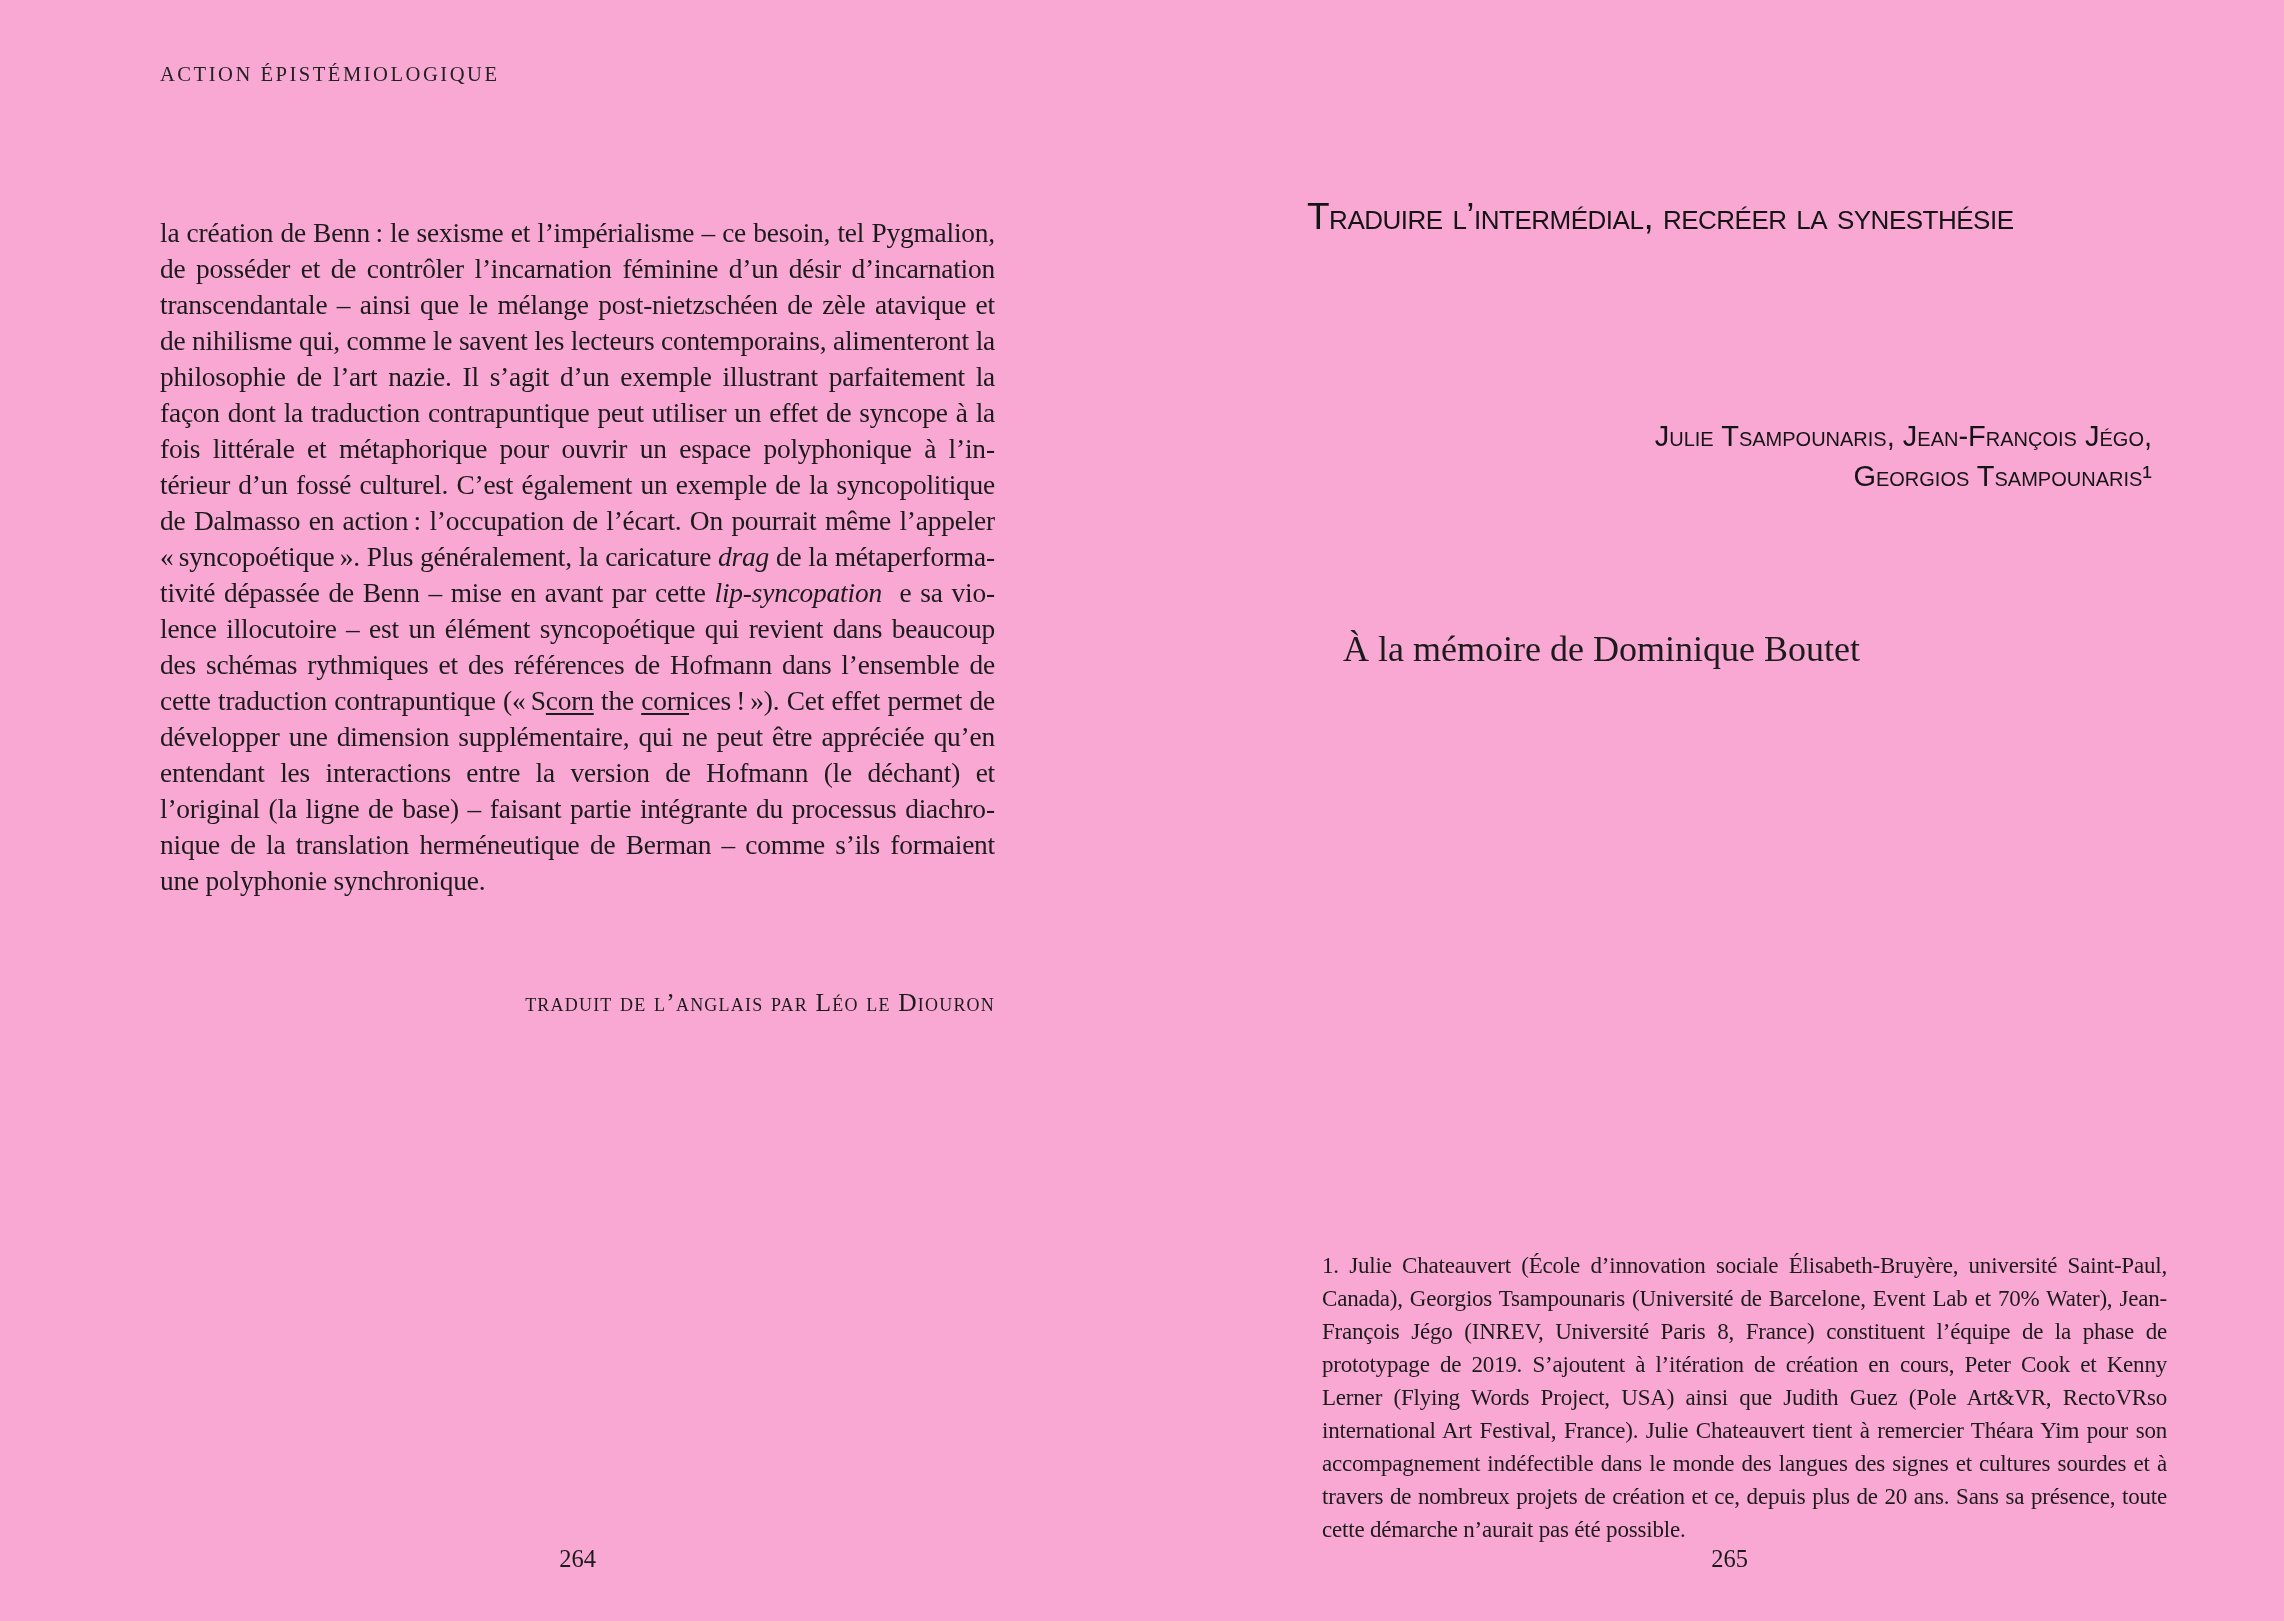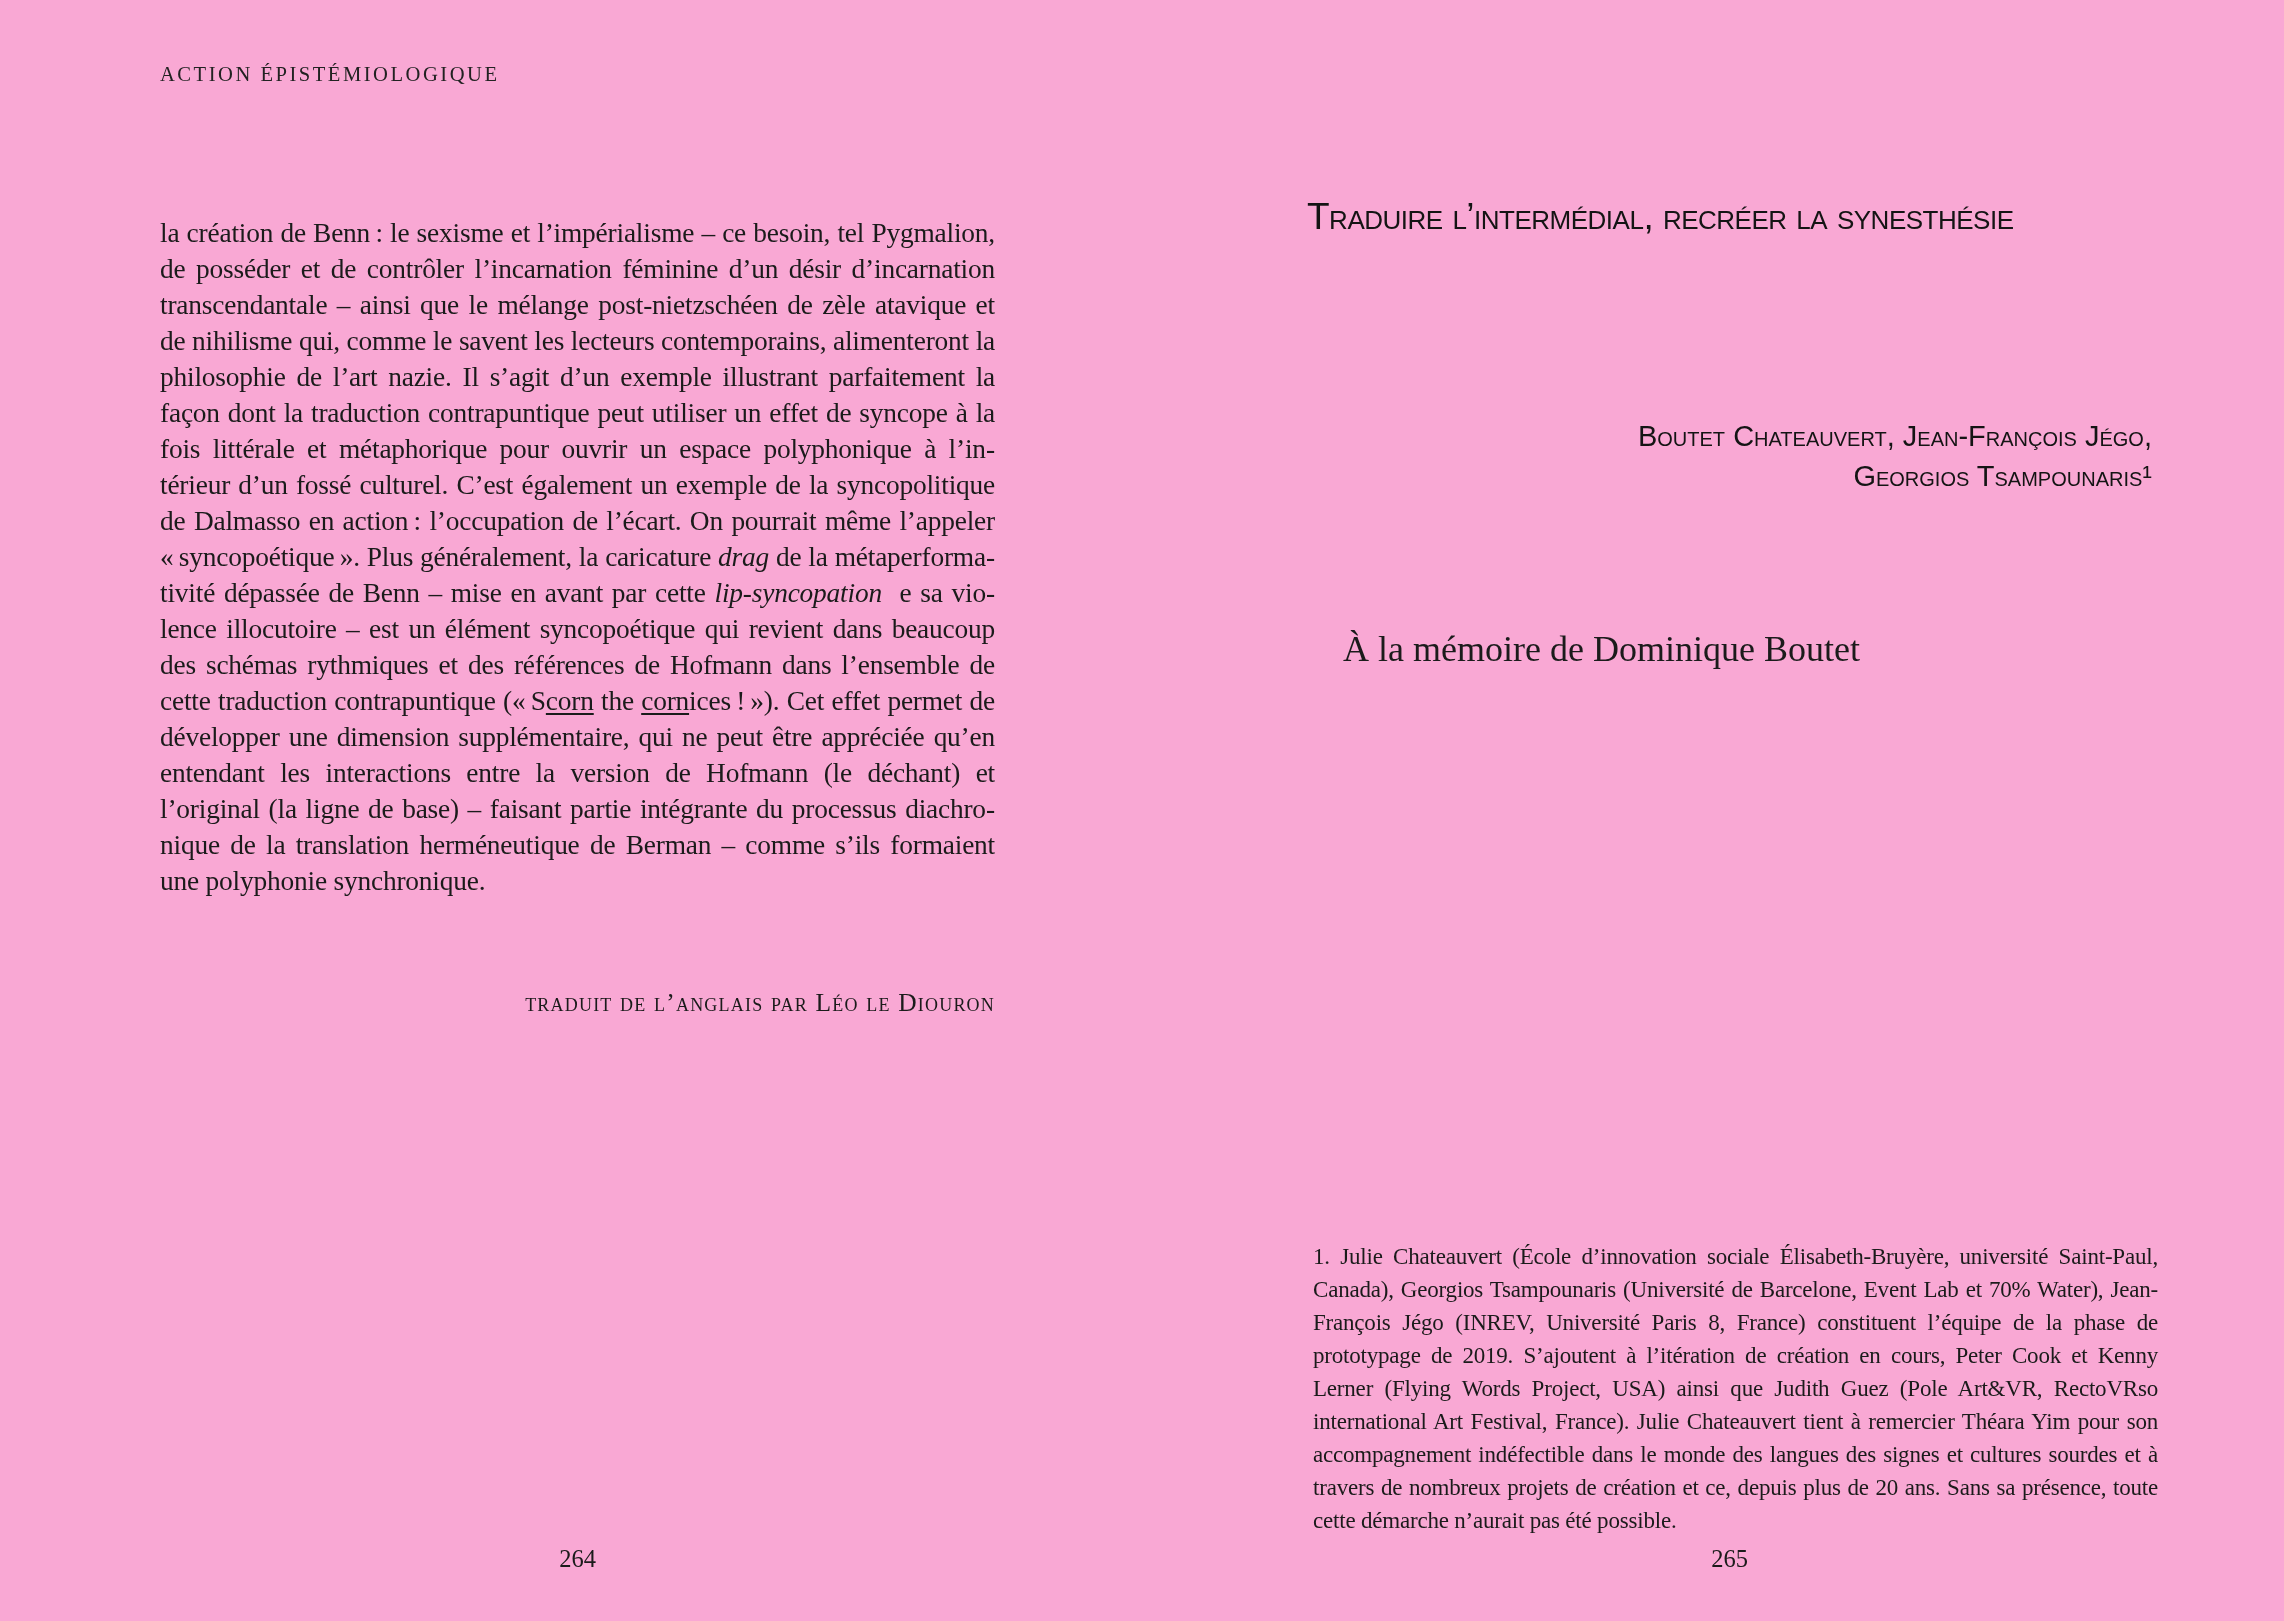--- a/index.html
+++ b/index.html
@@ -71,21 +71,21 @@
     font-variant: small-caps;
     font-size: 29px; line-height: 40px;
     color: #141414;
   }
   .dedication {
     position: absolute; left: 1343px; top: 628px;
     font-size: 36px;
   }
   .footnote {
     position: absolute; left: 1307px; top: 1234px; width: 845px;
-    margin: 6px;
+    margin: 15px;
     font-size: 23px; line-height: 33px;
     text-align: justify; text-justify: inter-word;
     letter-spacing: -0.2px;
   }
 </style>
 </head>
 <body>
 
 <div class="spread">
 
@@ -97,21 +97,21 @@
     <div class="translator">traduit de l’anglais par Léo le Diouron</div>
 
     <div class="pagenum num-left">264</div>
   </section>
 
   <section class="page">
     <h1 class="title">Traduire l’intermédial, recréer la synesthésie</h1>
 
 
     <div class="authors">
-      <div>Boutet Chateauvert, Jean-François Jégo,</div>
+      <div>Julie Tsampounaris, Jean-François Jégo,</div>
       <div>Georgios Tsampounaris¹</div>
     </div>
 
     <div class="dedication">À la mémoire de Dominique Boutet</div>
 
     <p class="footnote">1.&nbsp;Julie Chateauvert (École d’innovation sociale Élisabeth-Bruyère, université Saint-Paul, Canada), Georgios Tsampounaris (Université de Barcelone, Event Lab et 70% Water), Jean-François Jégo (INREV, Université Paris 8, France) constituent l’équipe de la phase de prototypage de 2019. S’ajoutent à l’itération de création en cours, Peter Cook et Kenny Lerner (Flying Words Project, USA) ainsi que Judith Guez (Pole Art&amp;VR, RectoVRso international Art Festival, France). Julie Chateauvert tient à remercier Théara Yim pour son accompagnement indéfectible dans le monde des langues des signes et cultures sourdes et à travers de nombreux projets de création et ce, depuis plus de 20 ans. Sans sa présence, toute cette démarche n’aurait pas été possible.</p>
 
     <div class="pagenum num-right">265</div>
   </section>
 

